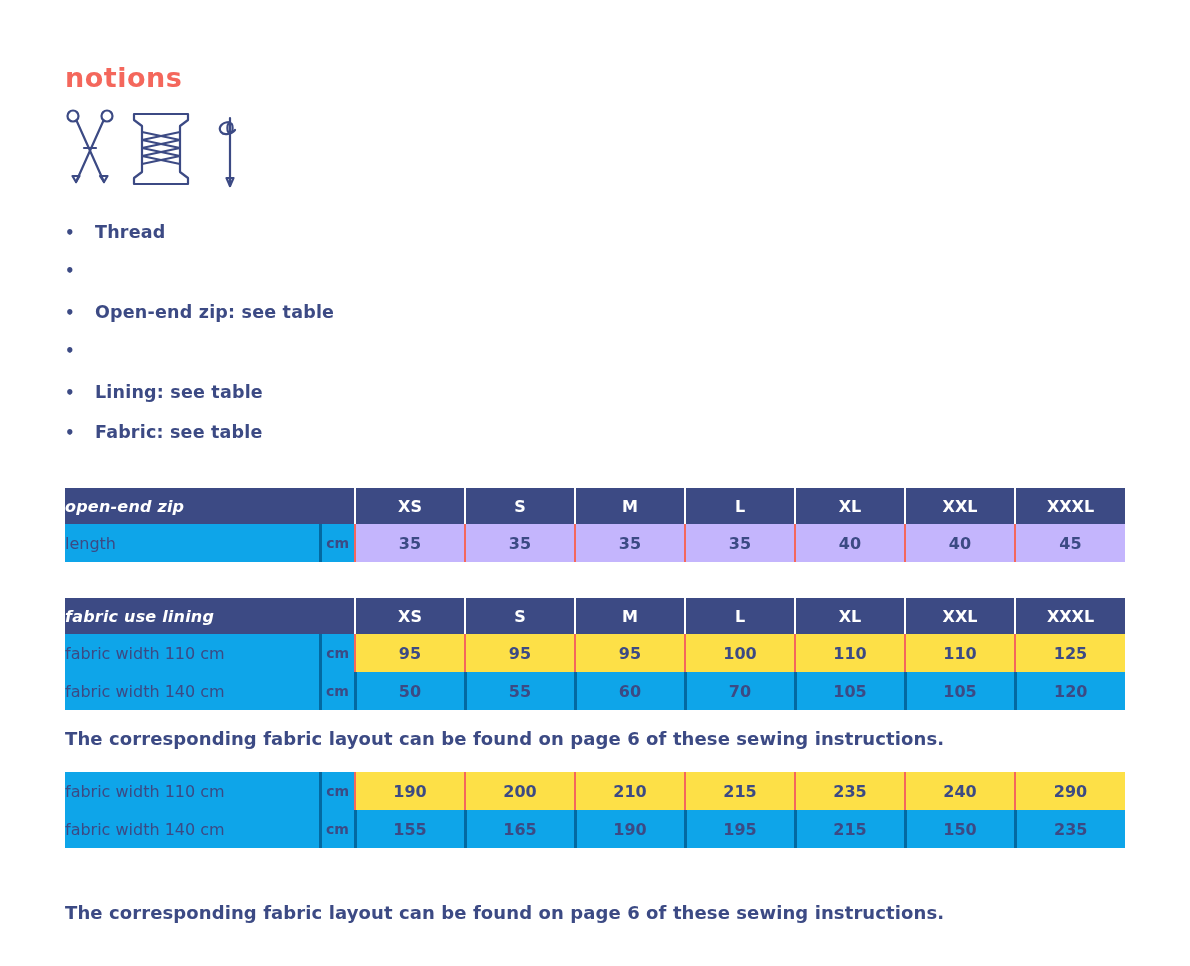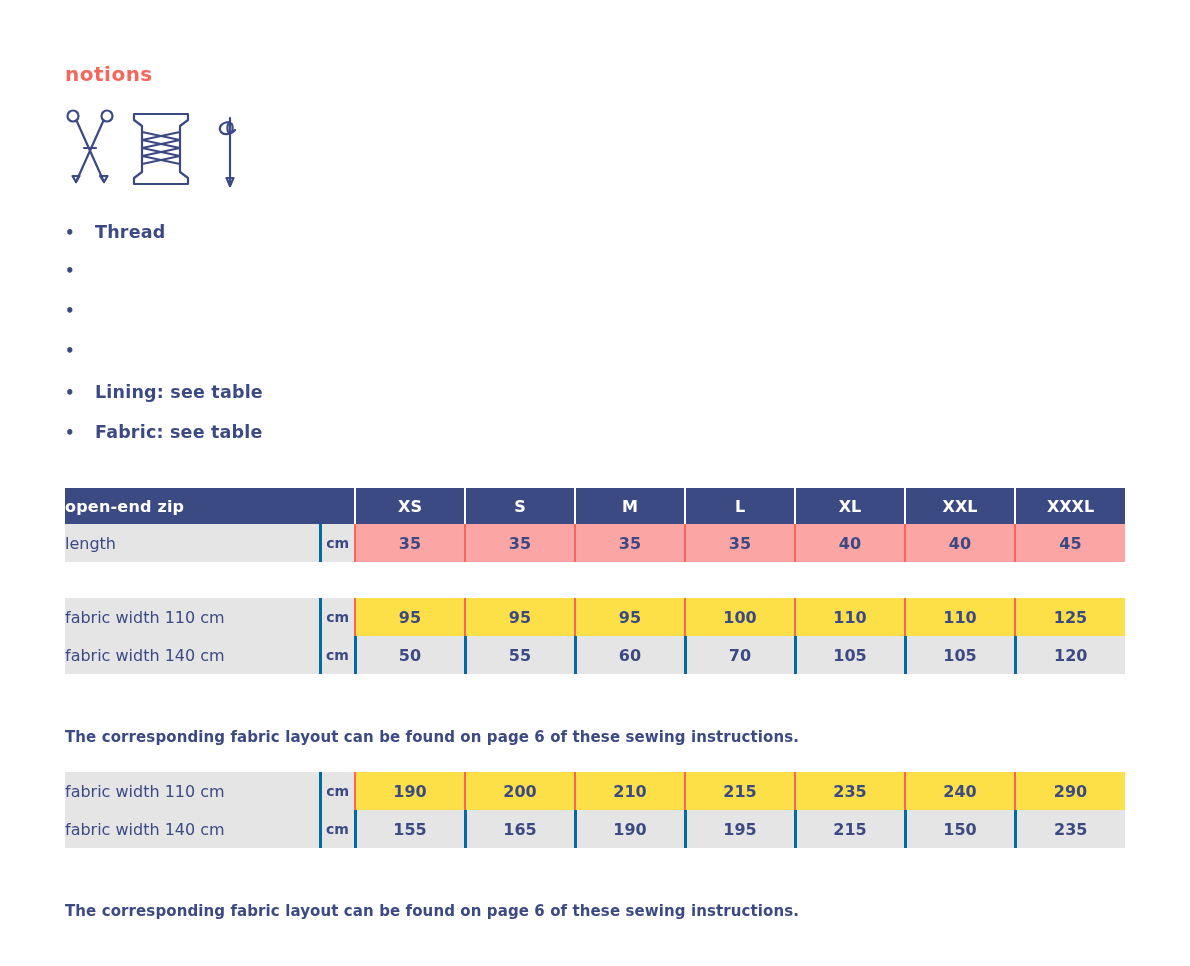--- a/index.html
+++ b/index.html
@@ -21,21 +21,21 @@
     height: 966px;
     box-sizing: border-box;
     padding: 0 65px;
   }
 
   
   .heading {
     position: absolute;
     left: 65px;
     top: 62px;
-    font-size: 20px;
+    font-size: 27px;
     font-weight: bold;
     color: #f4675c;
     letter-spacing: 0.5px;
   }
 
   
   .icon-row {
     position: absolute;
     left: 60px;
     top: 108px;
@@ -82,20 +82,21 @@
   }
   .hdr-label {
     background: #3c4a84;
     color: #ffffff;
     font-size: 16px;
     font-weight: bold;
     text-align: left;
     padding-left: 14px;
     height: 36px;
     letter-spacing: 0.2px;
+    font-style: italic;
   }
   .hdr-unit {
     background: #3c4a84;
     height: 36px;
   }
   .hdr-size {
     background: #3c4a84;
     color: #ffffff;
     font-size: 16px;
     font-weight: bold;
@@ -120,30 +121,30 @@
   .cell {
     font-size: 16px;
     font-weight: bold;
     text-align: center;
     height: 38px;
     color: #3c4a84;
     border-left: 2px solid #ffffff;
   }
 
   
-  .bg-pink   { background: #e5e5e5; }
-  .bg-peri   { background: #fca5a5; }
+  .bg-pink   { background: #0ea5e9; }
+  .bg-peri   { background: #c4b5fd; }
   .bg-white  { background: #fde047; }
   .sep-pink  { border-left: 2px solid #f4675c; }
   .sep-white { border-left: 3px solid #0369a1; }
 
   .note {
     position: absolute;
     left: 65px;
-    font-size: 15px;
+    font-size: 18px;
     font-weight: bold;
     color: #3c4a84;
     letter-spacing: 0.1px;
   }
 
   
 </style>
 </head>
 <body>
 
@@ -188,20 +189,21 @@
   <ul class="notions-list">
     <li>
         <span class="bullet">•</span>
         <span>Thread</span>
       </li>
     <li>
         <span class="bullet">•</span>
       </li>
     <li>
         <span class="bullet">•</span>
+        <span>Open-end zip: see table</span>
       </li>
     <li>
         <span class="bullet">•</span>
       </li>
     <li>
         <span class="bullet">•</span>
         <span>Lining: see table</span>
       </li>
     <li>
         <span class="bullet">•</span>
@@ -253,20 +255,31 @@
         <col style="width:35px">
       <col style="width:110px">
         <col style="width:110px">
         <col style="width:110px">
       <col style="width:110px">
         <col style="width:110px">
         <col style="width:110px">
         <col style="width:110px">
     </colgroup>
     <tbody>
+        <tr>
+      <td class="hdr-label">fabric use lining</td>
+      <td class="hdr-unit"></td>
+      <td class="hdr-size">XS</td>
+      <td class="hdr-size">S</td>
+      <td class="hdr-size">M</td>
+      <td class="hdr-size">L</td>
+      <td class="hdr-size">XL</td>
+      <td class="hdr-size">XXL</td>
+      <td class="hdr-size">XXXL</td>
+    </tr>
     <tr>
       <td class="row-label bg-pink">fabric width 110 cm</td>
       <td class="row-unit bg-pink sep-white">cm</td>
       <td class="cell bg-white sep-pink">95</td>
       <td class="cell bg-white sep-pink">95</td>
       <td class="cell bg-white sep-pink">95</td>
       <td class="cell bg-white sep-pink">100</td>
       <td class="cell bg-white sep-pink">110</td>
       <td class="cell bg-white sep-pink">110</td>
       <td class="cell bg-white sep-pink">125</td>

